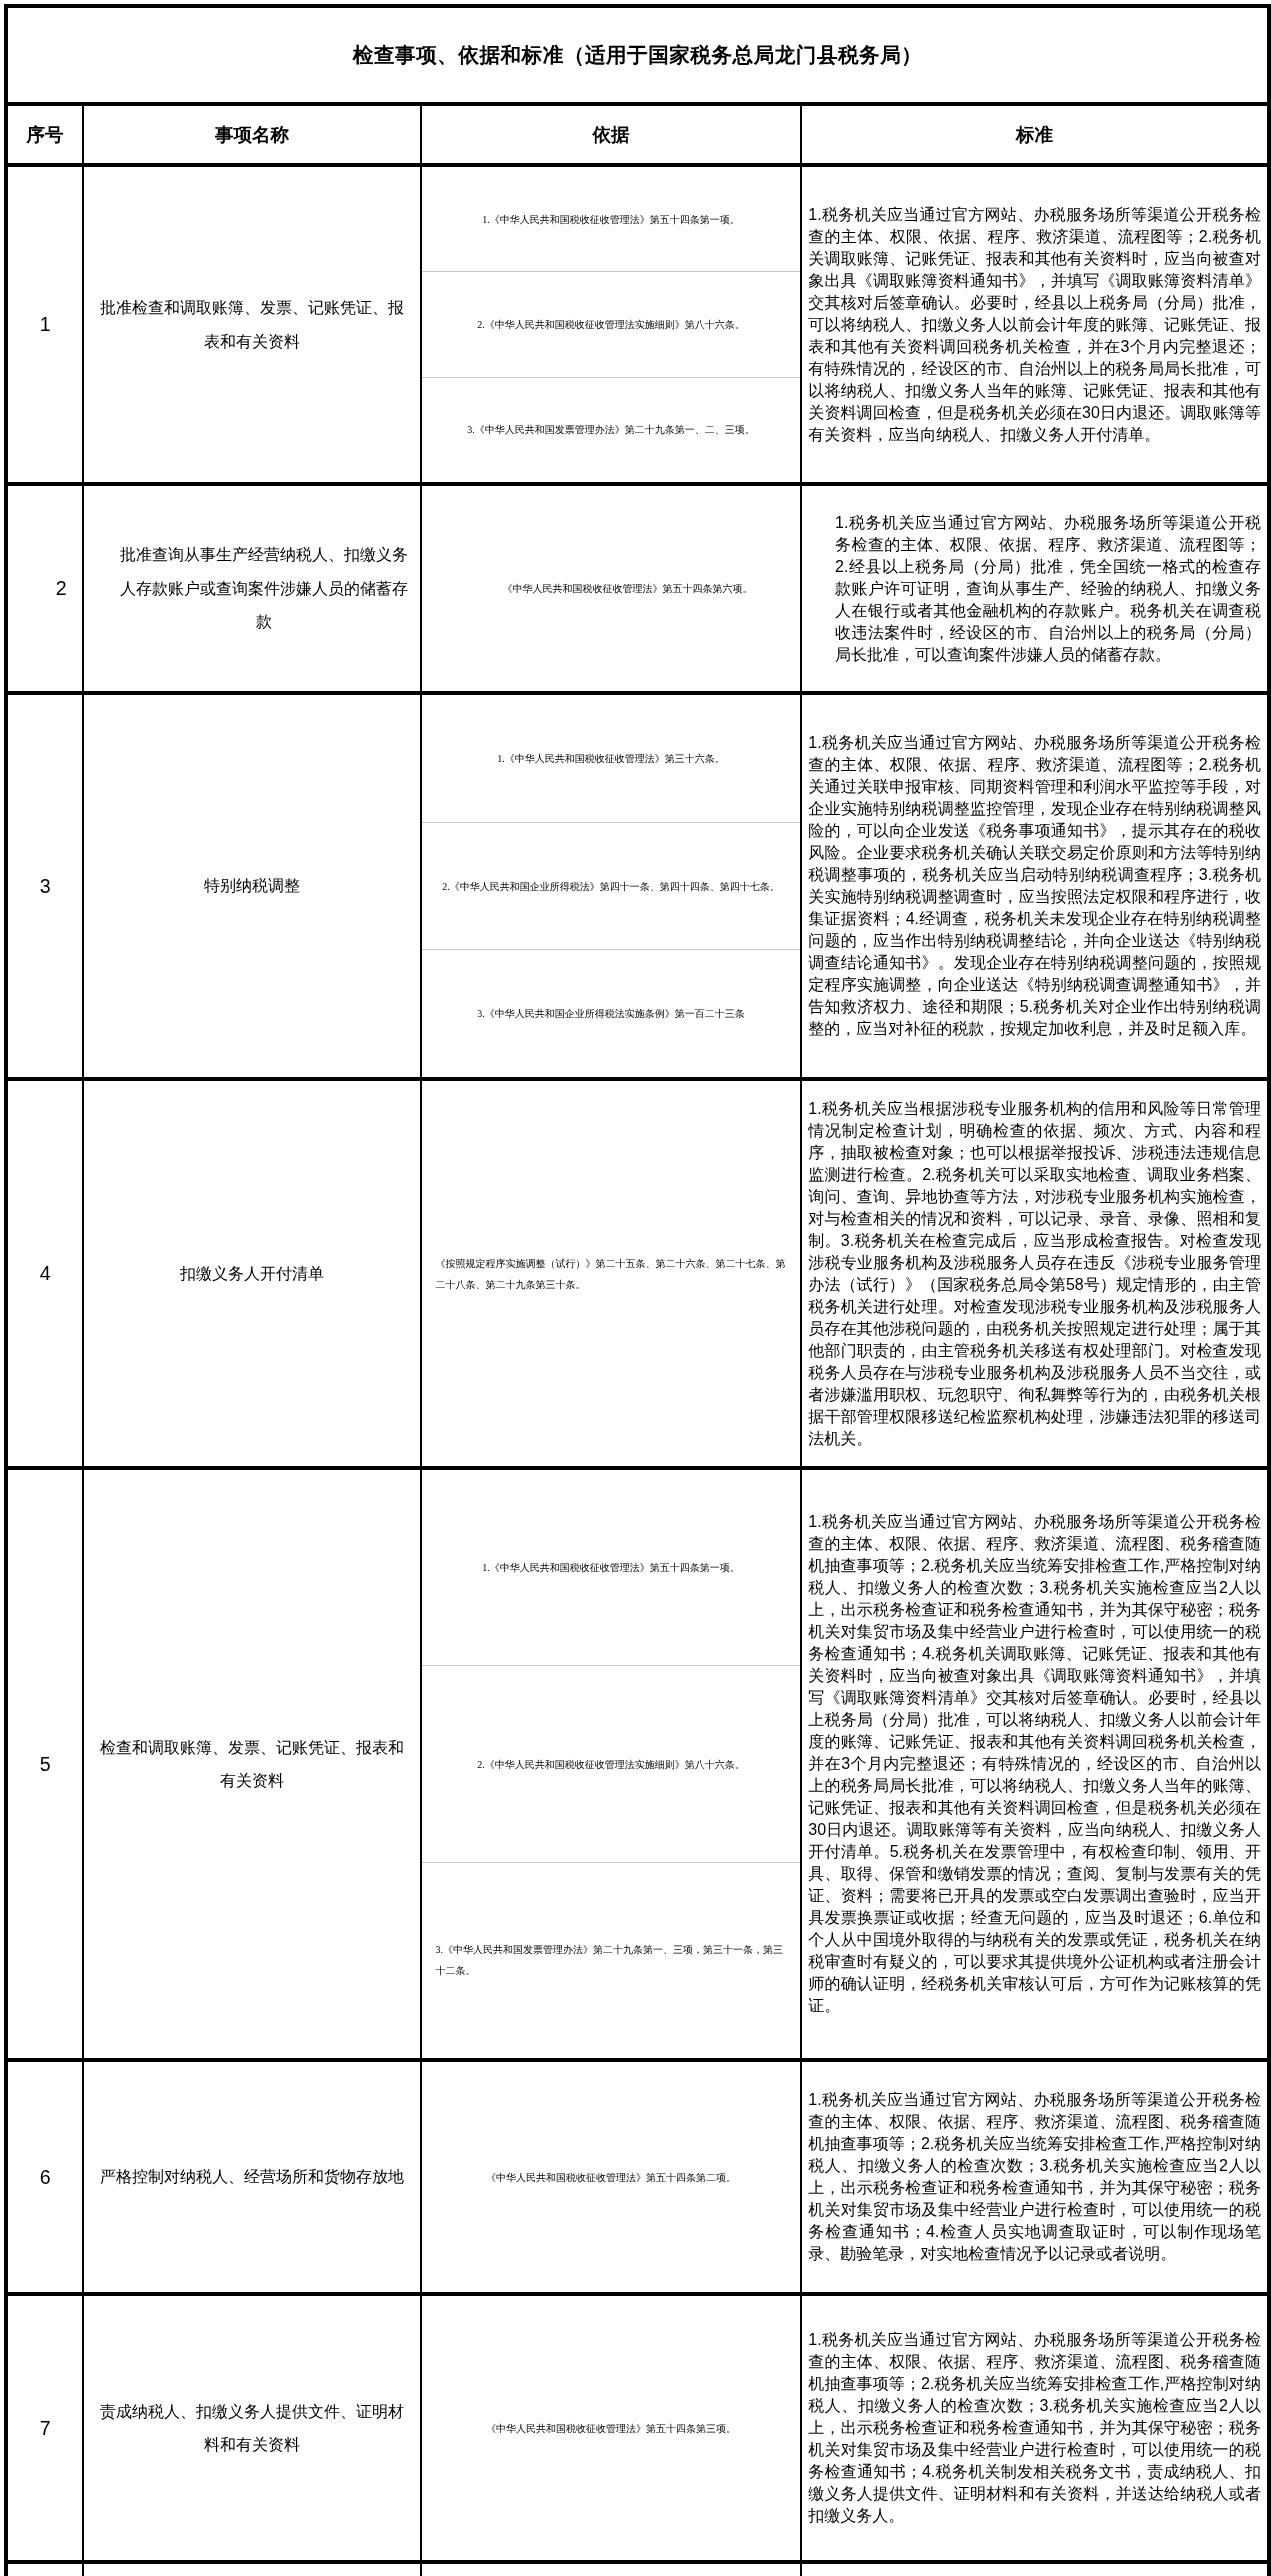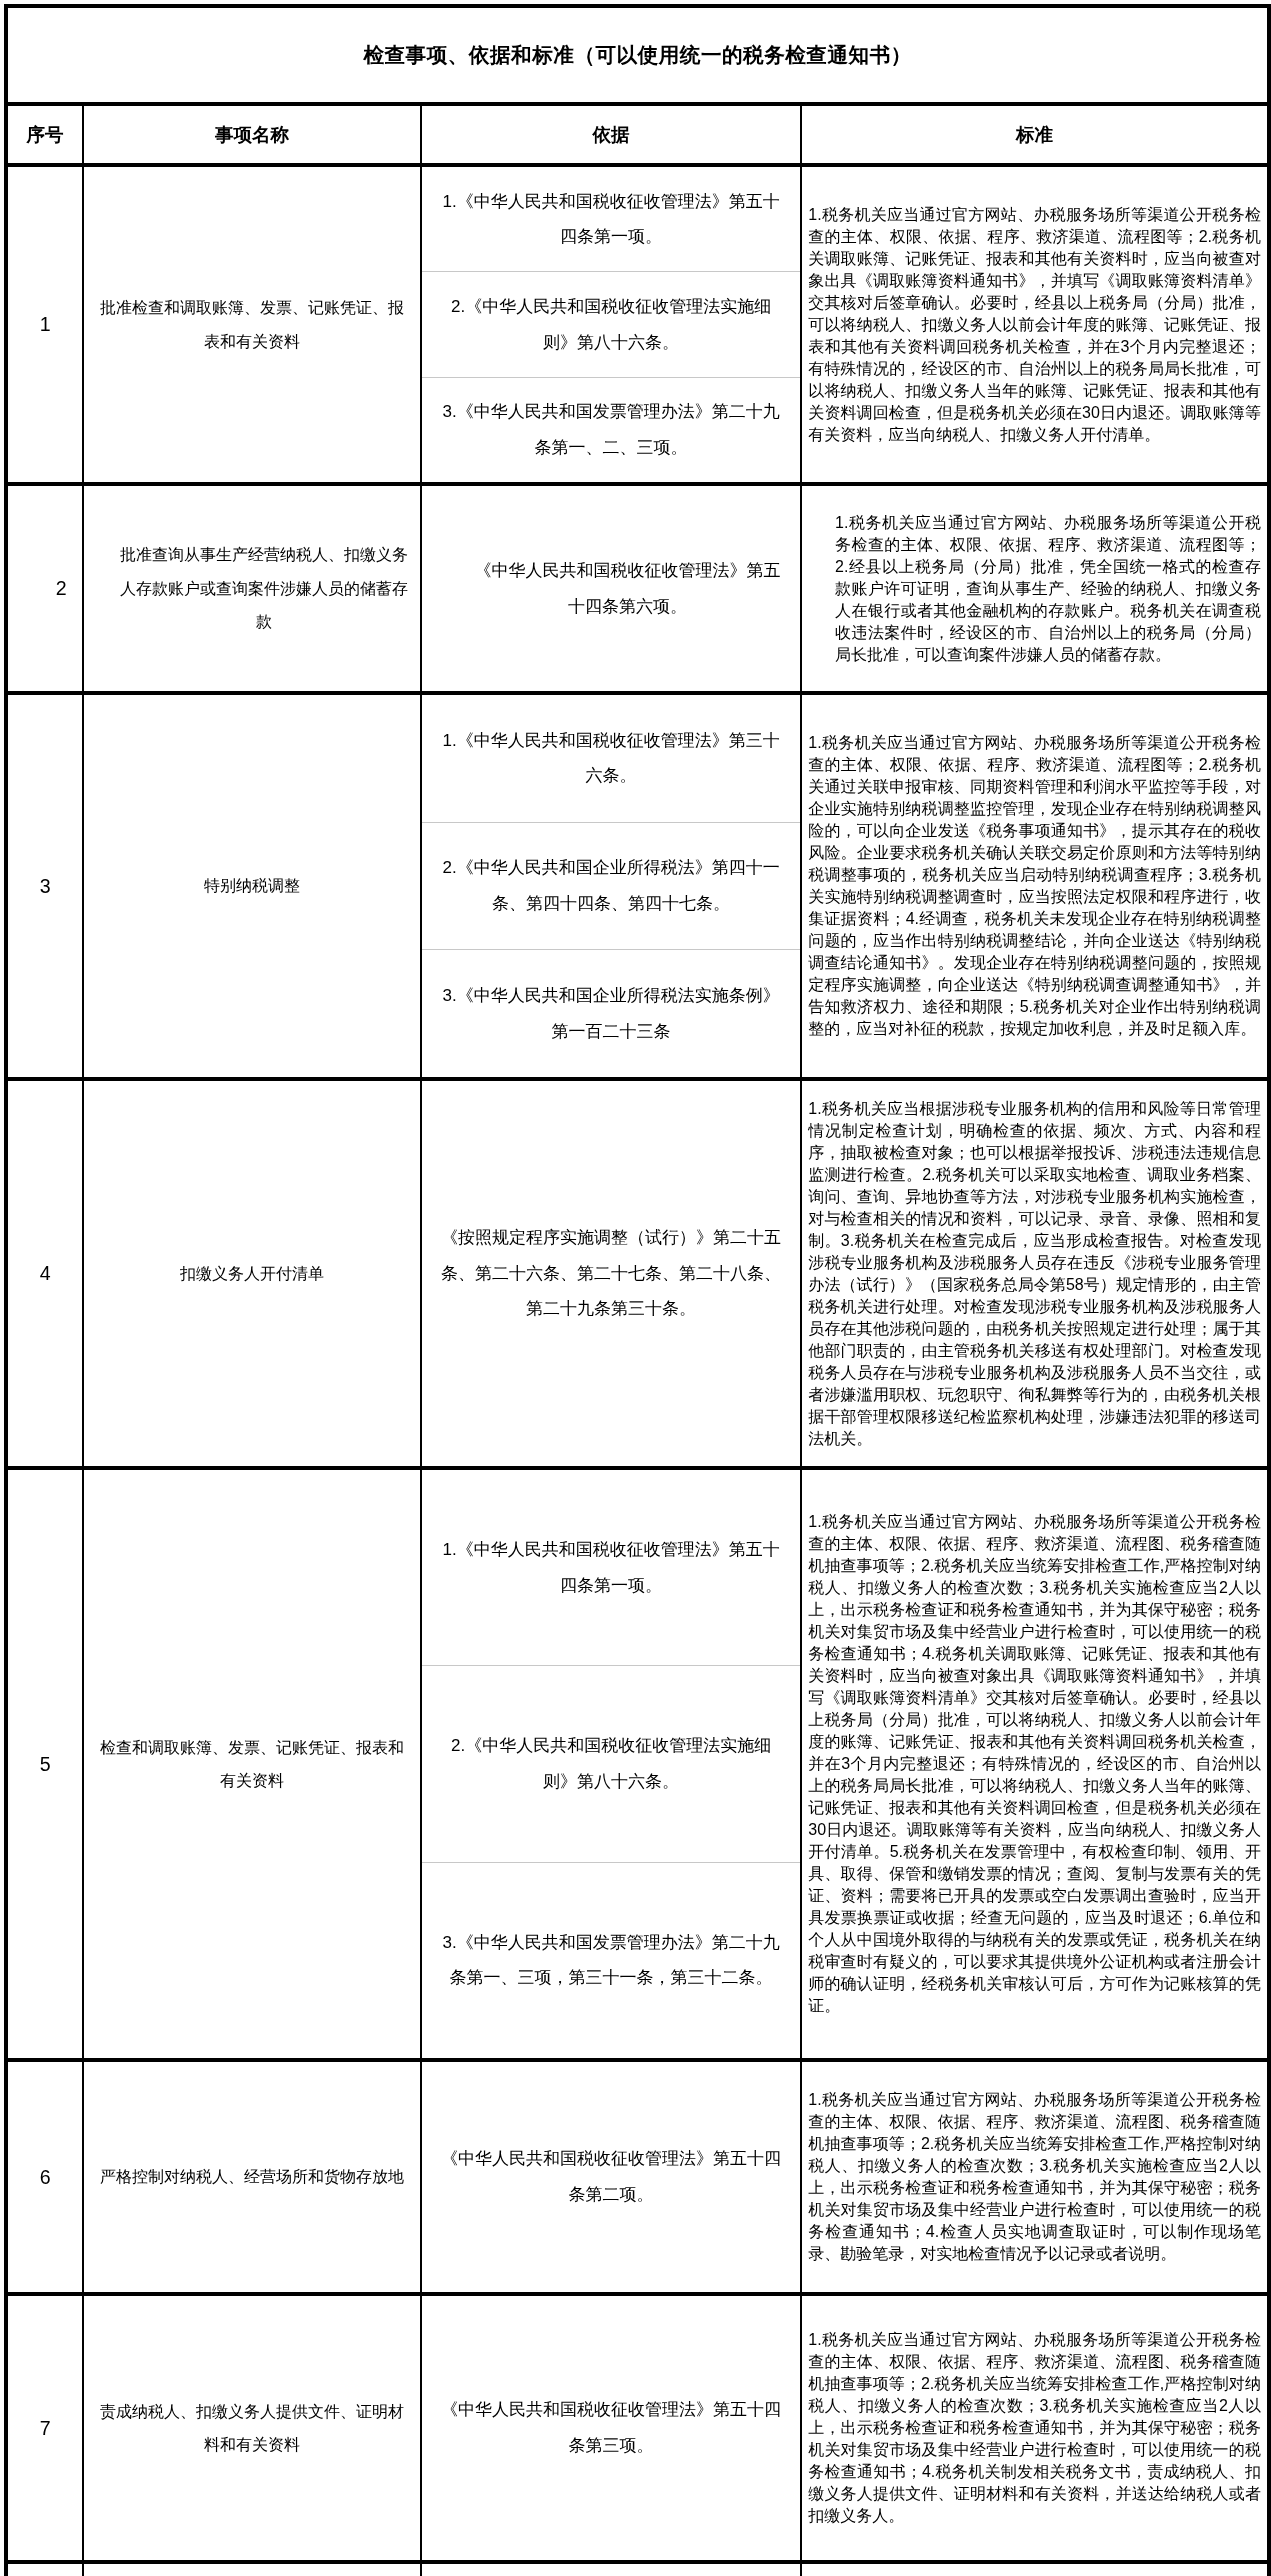--- a/index.html
+++ b/index.html
@@ -11,22 +11,22 @@
     box-sizing:border-box;overflow:hidden;}
   tr.hline td{border-top:4.6px solid #000;border-bottom:4.6px solid #000;}
   td.title-cell{height:98px;text-align:center;font-weight:bold;
     font-size:20.6px;letter-spacing:0.5px;}
   td.head-cell{height:61px;text-align:center;font-weight:bold;font-size:18.5px;}
   td.no-cell{text-align:center;font-size:19.6px;}
   td.name-cell{text-align:center;font-size:16px;line-height:2.1;padding:0 9.3px;}
   td.basis-cell{padding:0;}
   .basis-stack{display:flex;flex-direction:column;height:100%;width:100%;}
   .basis-item{flex:1 1 0;display:flex;align-items:center;justify-content:center;
-    text-align:center;font-size:17px;line-height:2.1;padding:4.1px 13.4px;
-    box-sizing:border-box;}
+    font-size:10px;line-height:2.1;padding:4.1px 13.4px;
+    box-sizing:border-box;font-family:Liberation Serif, serif;}
   .basis-item + .basis-item{border-top:1.5px solid #c8c8c8;}
   td.std-cell{text-align:justify;font-size:16px;line-height:22px;
     padding:5.2px 6.2px;white-space:pre-line;word-break:break-all;}
   
   tr.r1  td{height:319px;}
   tr.r2  td{height:209px;padding-left:33px;}
   tr.r3  td{height:386px;}
   tr.r4  td{height:389px;}
   tr.r5  td{height:592px;}
   tr.r6  td{height:234px;}
@@ -40,21 +40,21 @@
   <table class="grid">
     <colgroup>
       <col style="width:77px">
         <col style="width:338px">
       <col style="width:380px">
         <col style="width:468px">
     </colgroup>
 
     <tbody>
         <tr class="hline">
-      <td class="title-cell" colspan="4">检查事项、依据和标准（可以使用统一的税务检查通知书）</td>
+      <td class="title-cell" colspan="4">检查事项、依据和标准（适用于国家税务总局龙门县税务局）</td>
     </tr>
 
     <tr class="hline">
       <td class="head-cell">序号</td>
       <td class="head-cell">事项名称</td>
       <td class="head-cell">依据</td>
       <td class="head-cell">标准</td>
     </tr>
 
     <tr class="hline r1">

